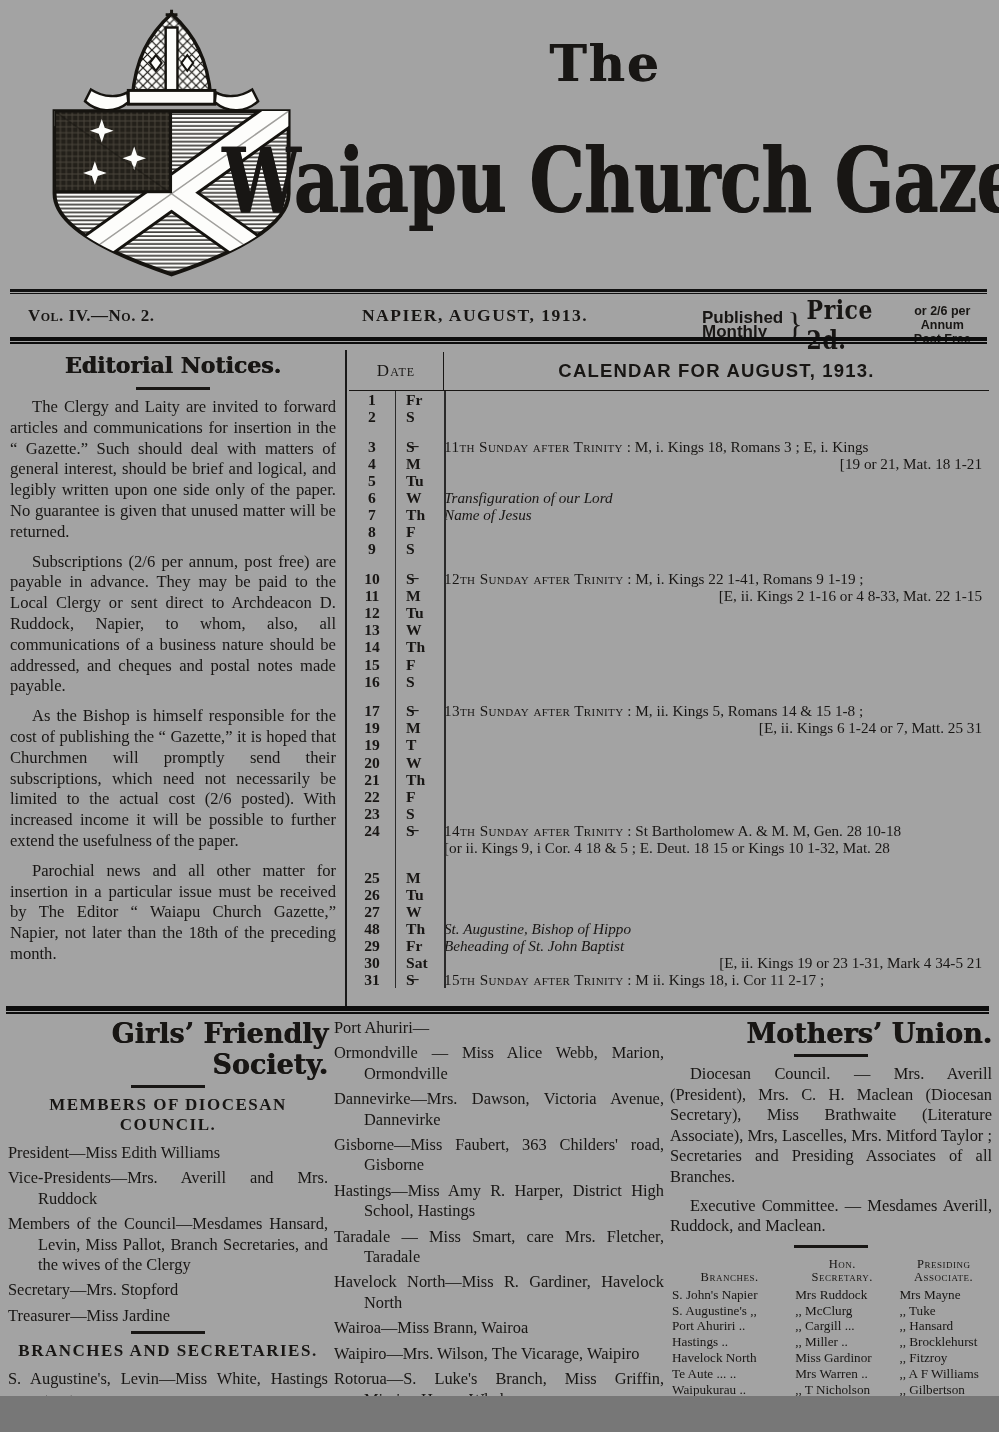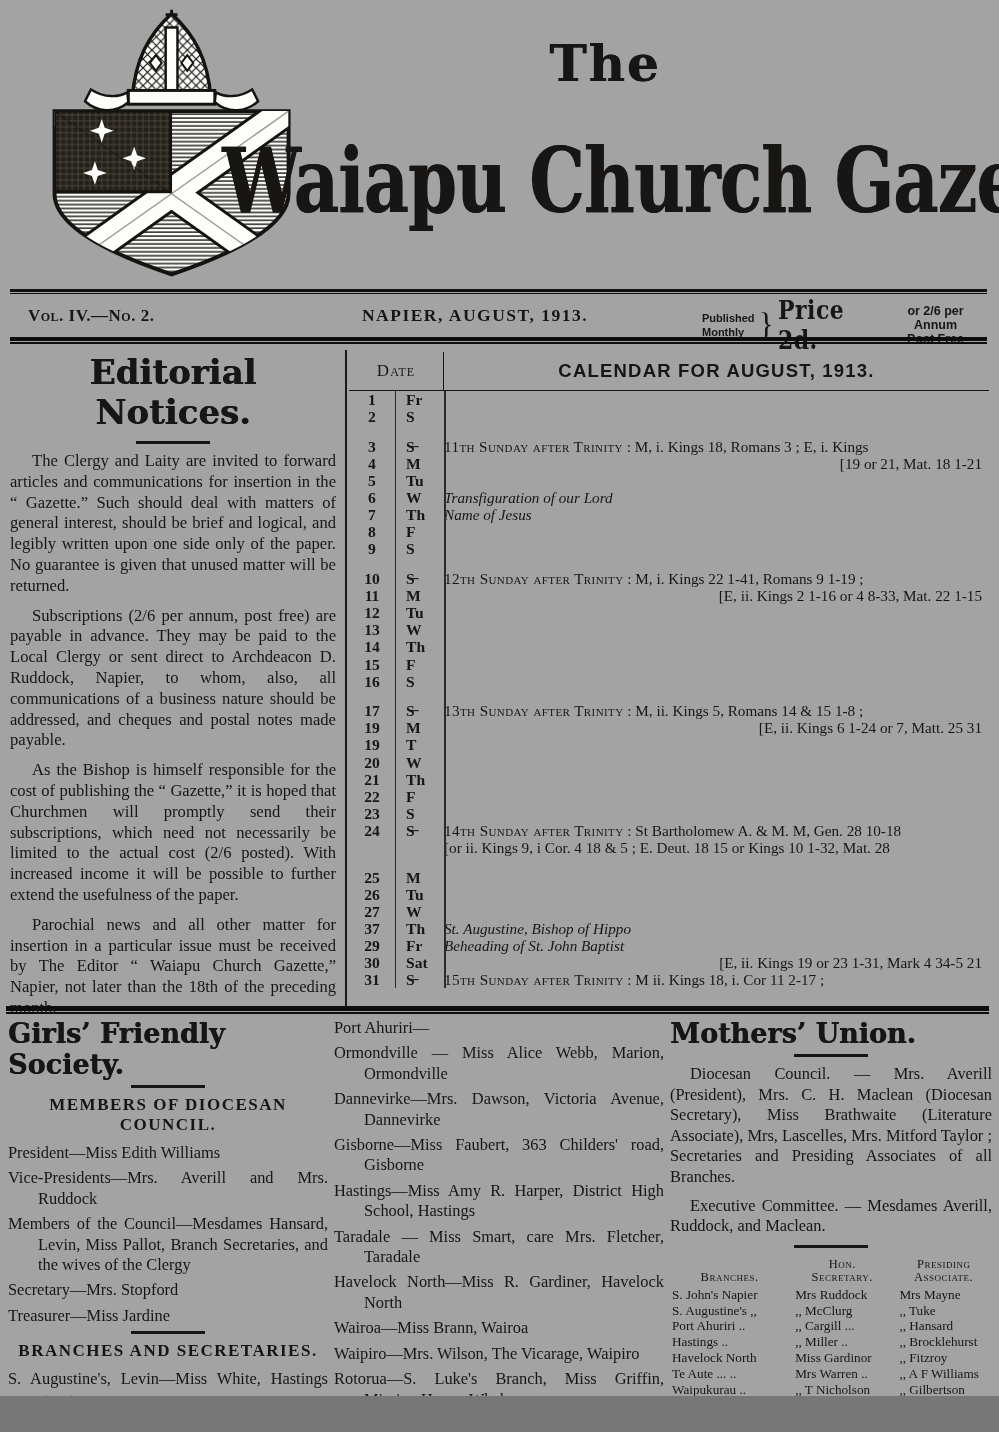--- a/index.html
+++ b/index.html
@@ -36,29 +36,29 @@
   .mini-rule { width:74px; margin:5px auto 7px auto; height:3px;
     border-top:2px solid #181614; border-bottom:1px solid #181614; }
 
   
   #issue-vol { left:28px; top:306px; font-size:17px; font-weight:bold;
     font-variant:small-caps; letter-spacing:0.5px; }
   #issue-place { left:320px; width:310px; top:305px; text-align:center;
     font-size:17.5px; font-weight:bold; letter-spacing:1.5px; }
   #issue-price { left:702px; right:16px; top:299px; display:flex;
     align-items:center; gap:4px; font-family:"Liberation Sans", sans-serif; }
-  .pub-stack { font-size:11px; font-weight:bold; line-height:14px; text-align:left; }
+  .pub-stack { font-size:17px; font-weight:bold; line-height:14px; text-align:left; }
   .brace { font-size:32px; font-weight:normal; font-family:"Liberation Serif",serif; margin-top:-2px; }
   .price-big { font-family:"DejaVu Serif", serif; font-size:22px; font-weight:bold;
     letter-spacing:0.5px; transform:scaleY(1.15); }
   .annum-stack { font-size:12.5px; font-weight:bold; line-height:14px; text-align:center; }
 
   
   #editorial { left:10px; top:352px; width:326px; }
-  #editorial-title { text-align:center; font-size:34px; margin-bottom:9px; }
+  #editorial-title { text-align:center; font-size:22px; margin-bottom:9px; }
   .ed-p { font-size:16.6px; line-height:20.8px; text-align:justify;
     text-indent:22px; margin-bottom:9px; }
   #col-divider { left:345px; top:350px; width:2px; height:657px; background:#1a1a1a; }
 
   
   #calendar { left:349px; top:352px; right:10px; height:654px; }
   #cal-head { display:flex; height:39px; border-bottom:1.5px solid #181614; }
   #cal-head .h-date { width:95px; border-right:1.5px solid #181614; display:flex;
     align-items:center; justify-content:center; font-variant:small-caps;
     font-size:17px; letter-spacing:1px; }
@@ -76,21 +76,21 @@
   .c-t { padding:0 7px 0 0; font-size:15.2px; white-space:nowrap; overflow:hidden; }
   .c-t.right { text-align:right; }
   .c-t.it { font-style:italic; }
   .lead { font-variant:small-caps; letter-spacing:0.4px; }
 
   
   .bcol { top:1018px; }
   #gfs-col { left:8px;  width:320px; }
   #mid-col { left:334px; width:330px; }
   #mu-col  { left:670px; width:322px; }
-  .sec-title { text-align:left; font-size:27px; margin-bottom:1px; }
+  .sec-title { text-align:right; font-size:27px; margin-bottom:1px; }
   .sub-head { text-align:center; font-size:17px; letter-spacing:1.5px;
     font-weight:bold; margin:6px auto 8px auto; }
   #gfs-members-head { width:250px; }
   .hang { font-size:16.4px; line-height:20.4px; text-align:justify;
     padding-left:30px; text-indent:-30px; margin-bottom:5px; }
   .mu-p { font-size:16.4px; line-height:20.6px; text-align:justify;
     text-indent:20px; margin-bottom:8px; }
 
   
   #mu-table { margin-top:10px; font-size:13.2px; }
@@ -333,21 +333,21 @@
           <div class="c-d">26</div>
           <div class="c-w">Tu</div>
           <div class="c-t"></div>
         </div>
         <div class="cal-row">
           <div class="c-d">27</div>
           <div class="c-w">W</div>
           <div class="c-t"></div>
         </div>
         <div class="cal-row">
-          <div class="c-d">37</div>
+          <div class="c-d">48</div>
           <div class="c-w">Th</div>
           <div class="c-t it"><span>St. Augustine, Bishop of Hippo</span></div>
         </div>
         <div class="cal-row">
           <div class="c-d">29</div>
           <div class="c-w">Fr</div>
           <div class="c-t it"><span>Beheading of St. John Baptist</span></div>
         </div>
         <div class="cal-row">
           <div class="c-d">30</div>

